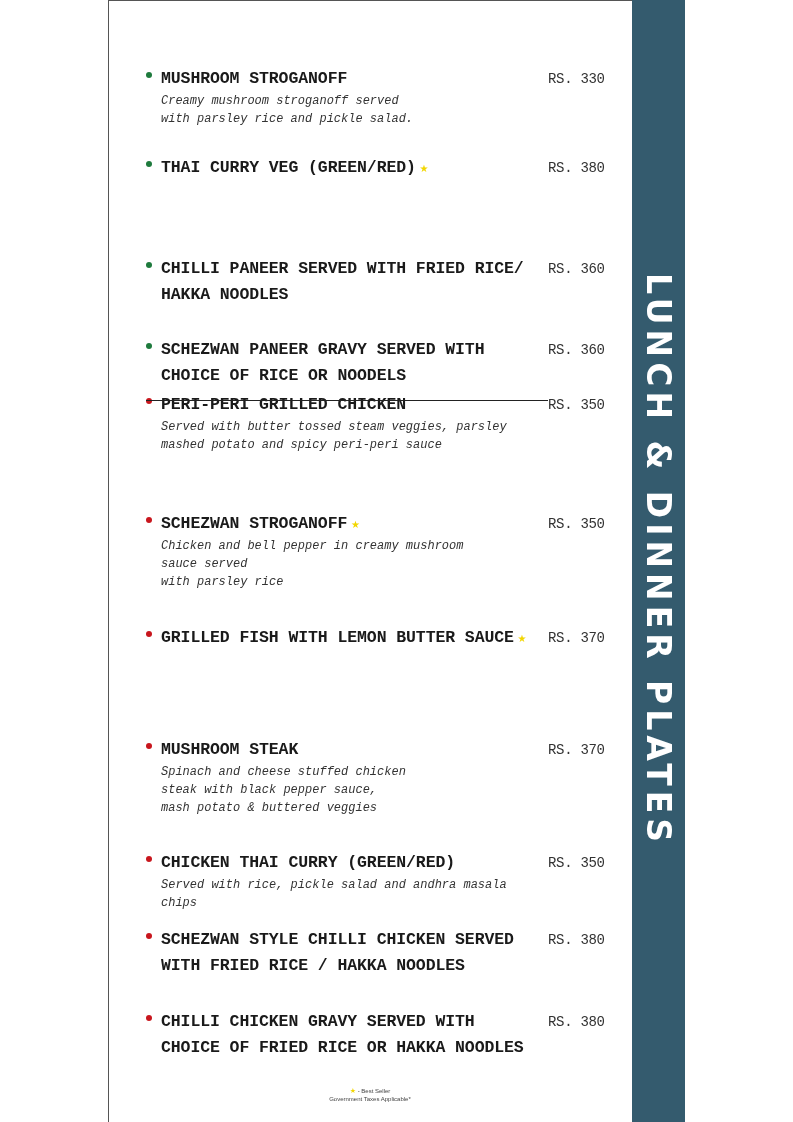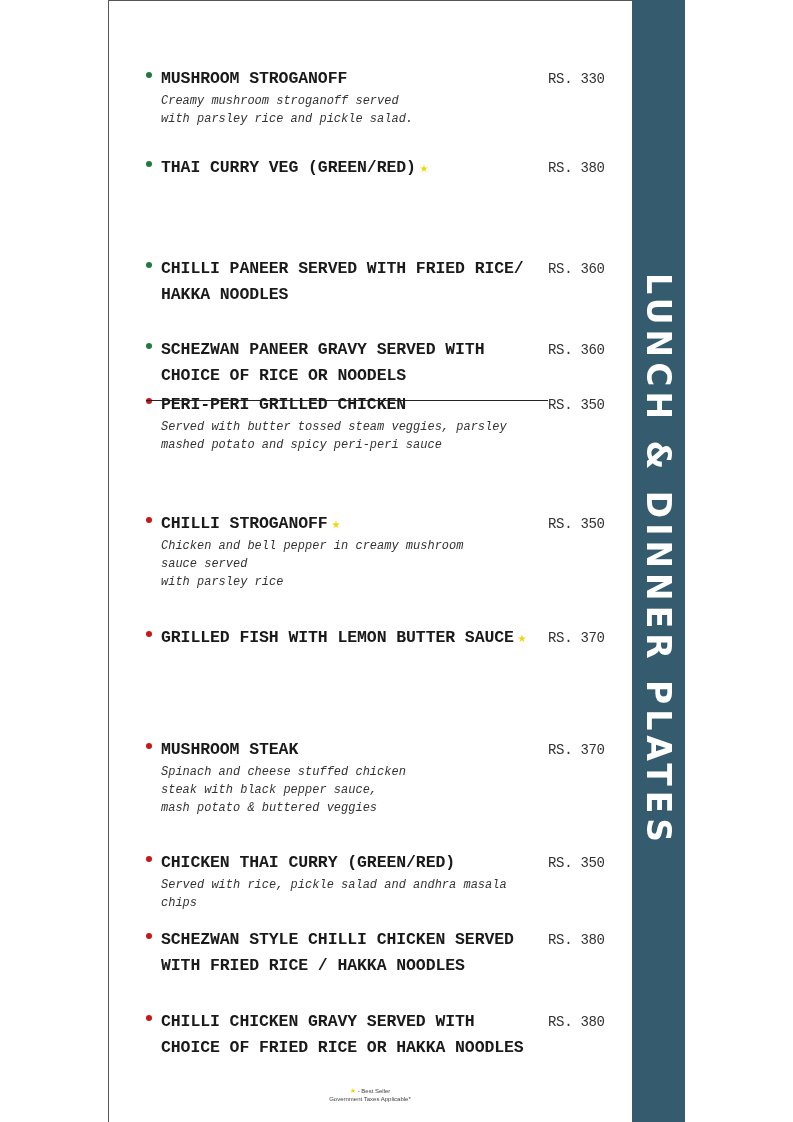--- a/index.html
+++ b/index.html
@@ -63,21 +63,21 @@
         <span class="bullet nonveg"></span>
         <span class="name"><span>PERI-PERI GRILLED CHICKEN</span></span>
         <span class="price">RS. 350</span>
       </div>
       <div class="desc">Served with butter tossed steam veggies, parsley
 mashed potato and spicy peri-peri sauce</div>
     </div>
     <div class="item" style="top: 511px;">
       <div class="row">
         <span class="bullet nonveg"></span>
-        <span class="name"><span>CHILLI STROGANOFF</span><span class="star">★</span></span>
+        <span class="name"><span>SCHEZWAN STROGANOFF</span><span class="star">★</span></span>
         <span class="price">RS. 350</span>
       </div>
       <div class="desc">Chicken and bell pepper in creamy mushroom
 sauce served
 with parsley rice</div>
     </div>
     <div class="item" style="top: 625px;">
       <div class="row">
         <span class="bullet nonveg"></span>
         <span class="name"><span>GRILLED FISH WITH LEMON BUTTER SAUCE</span><span class="star">★</span></span>

